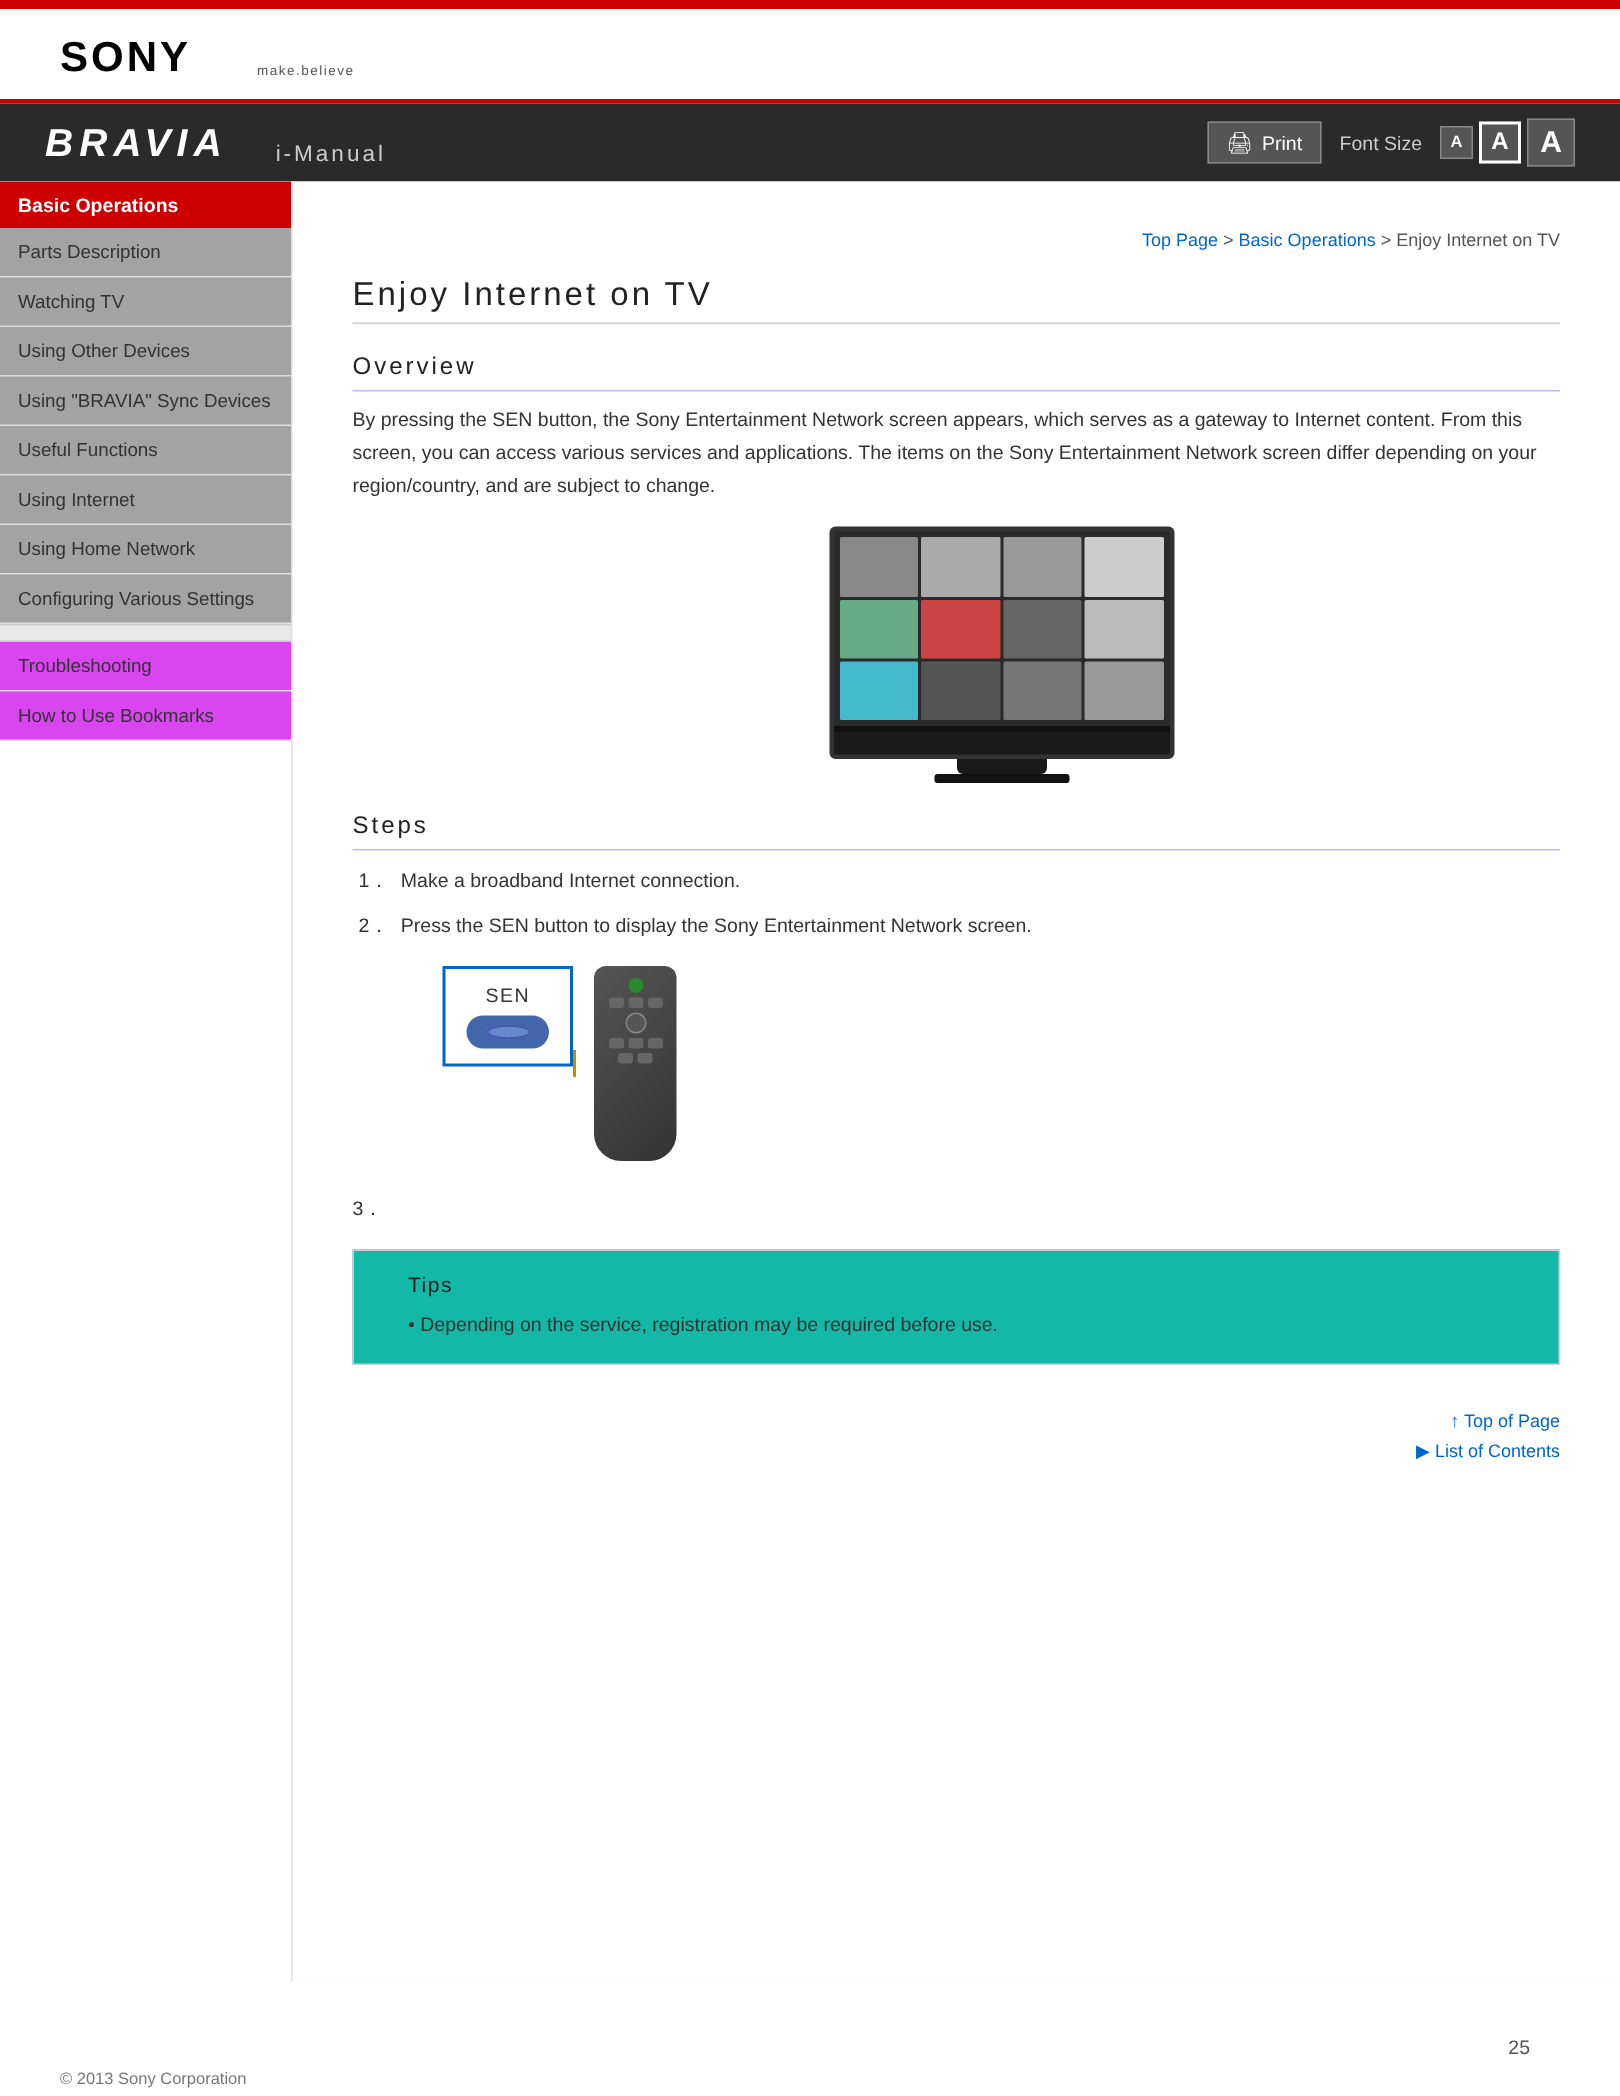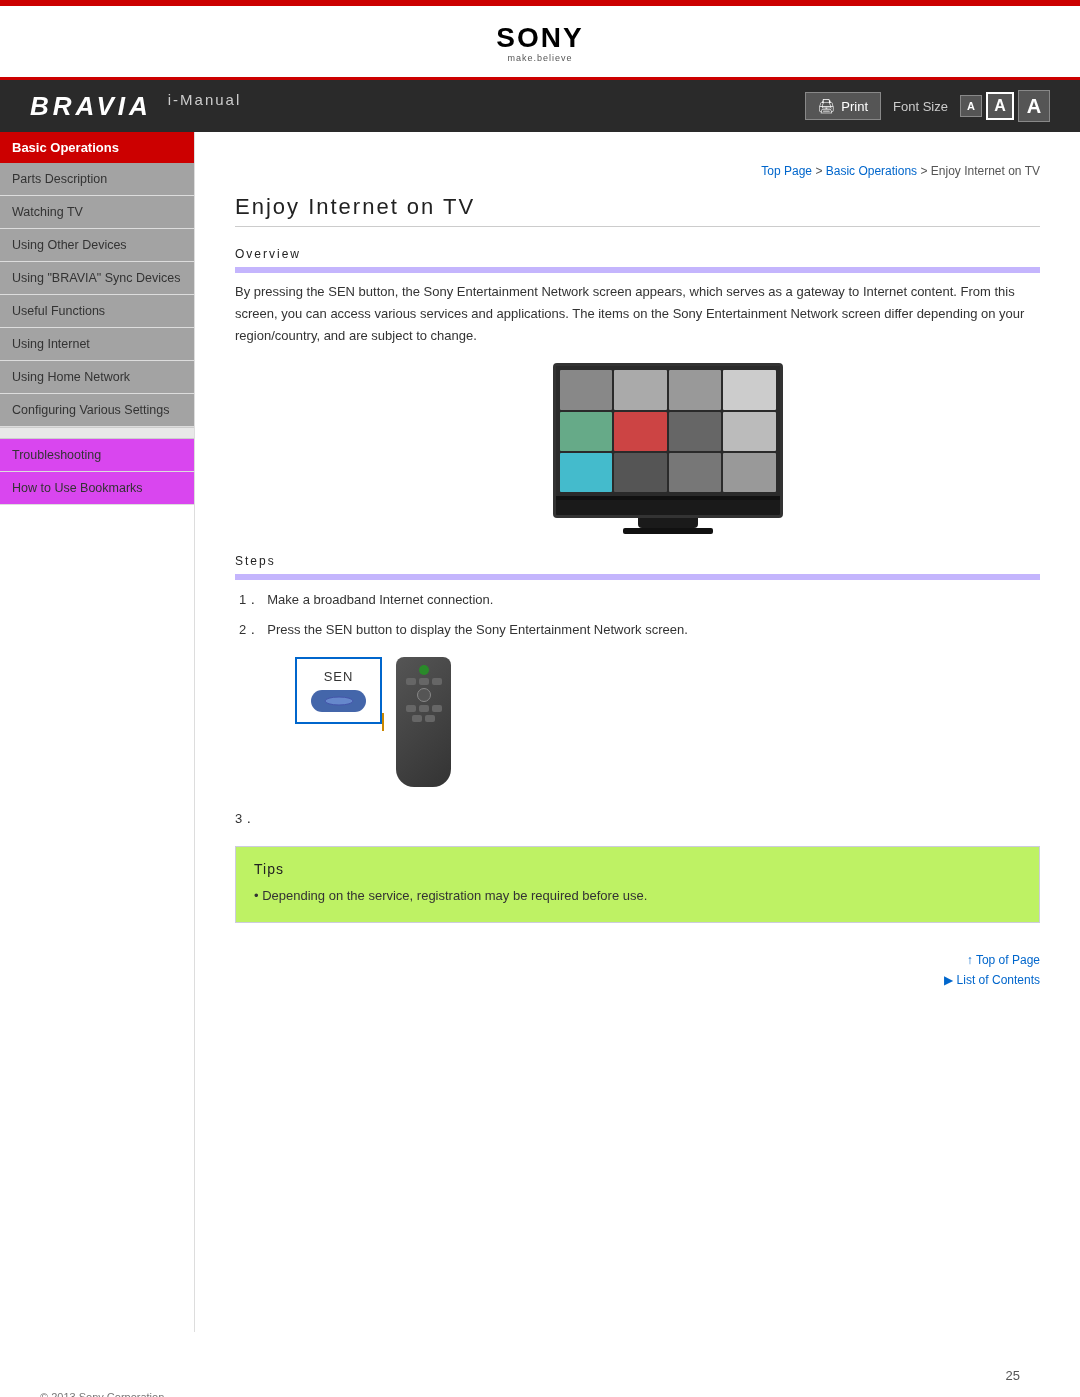--- a/index.html
+++ b/index.html
@@ -19,22 +19,23 @@
     }
 
     
     .top-bar {
       background: #fff;
       padding: 18px 40px 14px 40px;
       border-bottom: 3px solid #c00;
     }
     .sony-logo {
       display: flex;
-      flex-direction: column;
-      align-items: center;
+      flex-direction: row;
+      align-items: flex-end;
+      gap: 44px;
     }
     .sony-logo-text {
       font-size: 28px;
       font-weight: 900;
       letter-spacing: 2px;
       color: #000;
       line-height: 1;
     }
     .sony-tagline {
       font-size: 9px;
@@ -47,22 +48,22 @@
     .header-bar {
       background: #2a2a2a;
       display: flex;
       align-items: center;
       justify-content: space-between;
       padding: 0 30px;
       height: 52px;
     }
     .bravia-title {
       display: flex;
-      align-items: flex-start;
-      gap: 16px;
+      align-items: flex-end;
+      gap: 32px;
     }
     .bravia-text {
       font-size: 26px;
       font-weight: 900;
       color: #fff;
       letter-spacing: 4px;
       font-style: italic;
     }
     .imanual-text {
       font-size: 15px;
@@ -177,27 +178,27 @@
     .page-title {
       font-size: 22px;
       font-weight: normal;
       letter-spacing: 2px;
       color: #222;
       margin-bottom: 6px;
       padding-bottom: 6px;
       border-bottom: 1px solid #ccc;
     }
     .section-title {
-      font-size: 12px;
+      font-size: 16px;
       font-weight: normal;
       letter-spacing: 2px;
       color: #222;
       margin: 20px 0 8px 0;
       padding-bottom: 6px;
-      border-bottom: 6px solid #c4b5fd;
+      border-bottom: 1px solid #c4b5fd;
     }
     .content-text {
       font-size: 13px;
       color: #333;
       line-height: 1.7;
       margin-bottom: 14px;
     }
 
     
     .tv-image-container {
@@ -329,23 +330,23 @@
       line-height: 1.8;
       margin-bottom: 16px;
       display: flex;
       align-items: center;
       flex-wrap: wrap;
       gap: 4px;
     }
 
     
     .tips-box {
-      background: #bef264;
+      background: #14b8a6;
       border: 1px solid #ccd;
-      padding: 14px 18px;
+      padding: 14px 36px;
       margin-top: 10px;
     }
     .tips-title {
       font-size: 14px;
       font-weight: normal;
       letter-spacing: 1px;
       color: #222;
       margin-bottom: 8px;
     }
     .tips-text {

